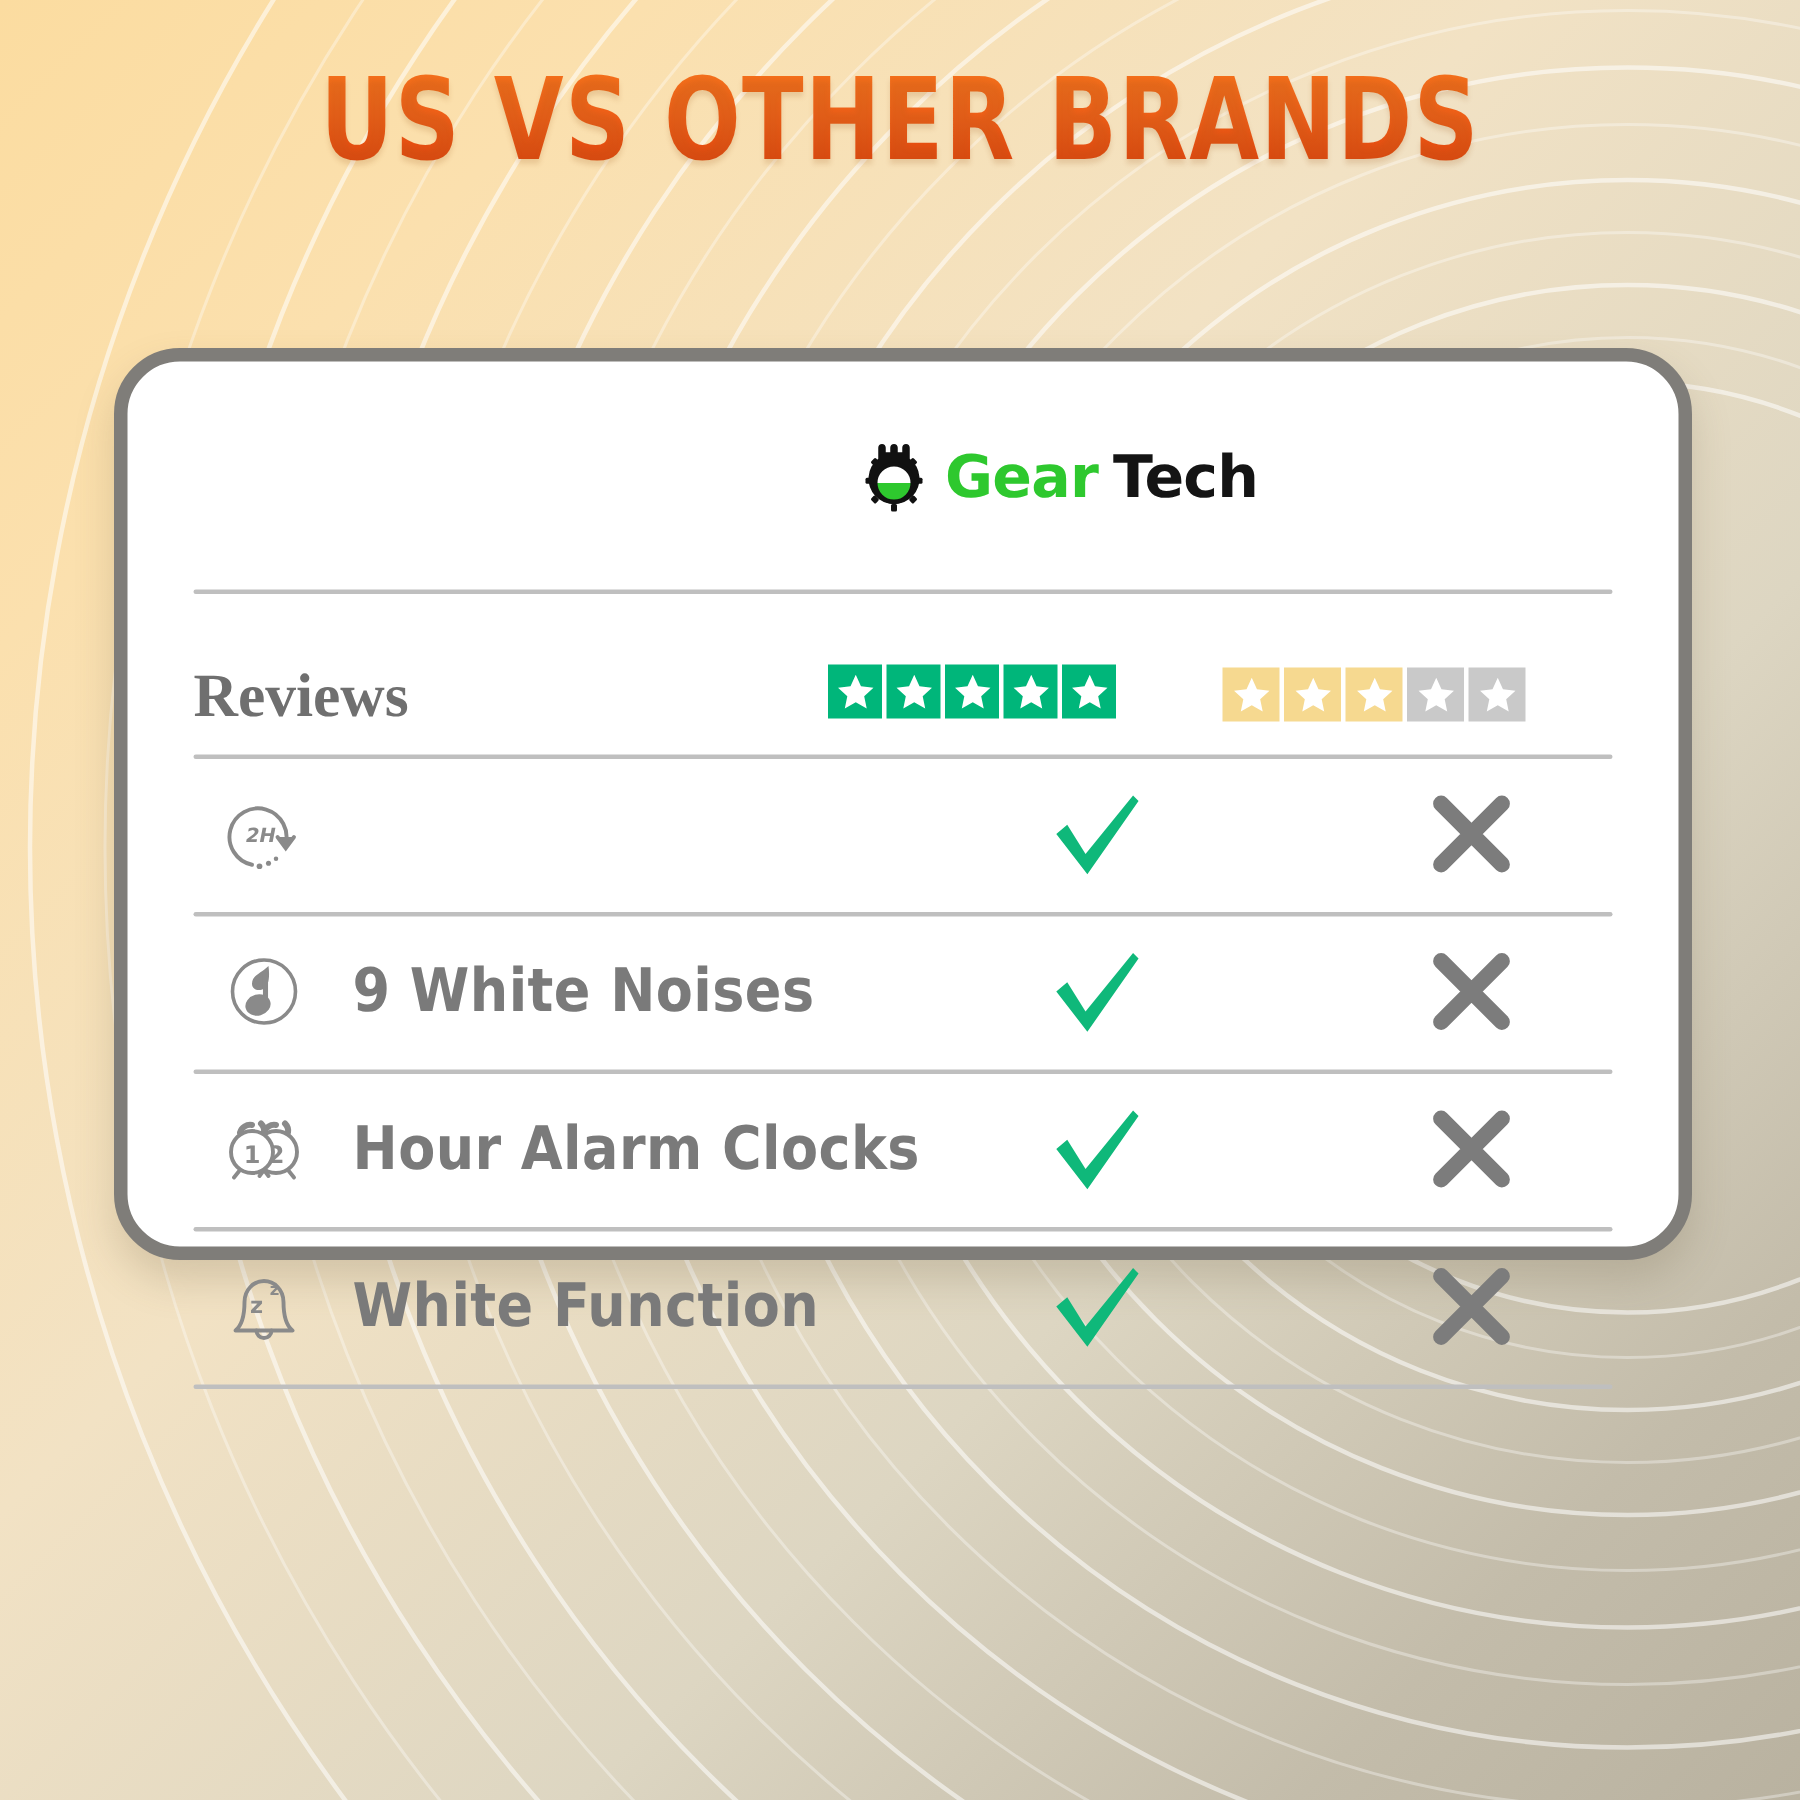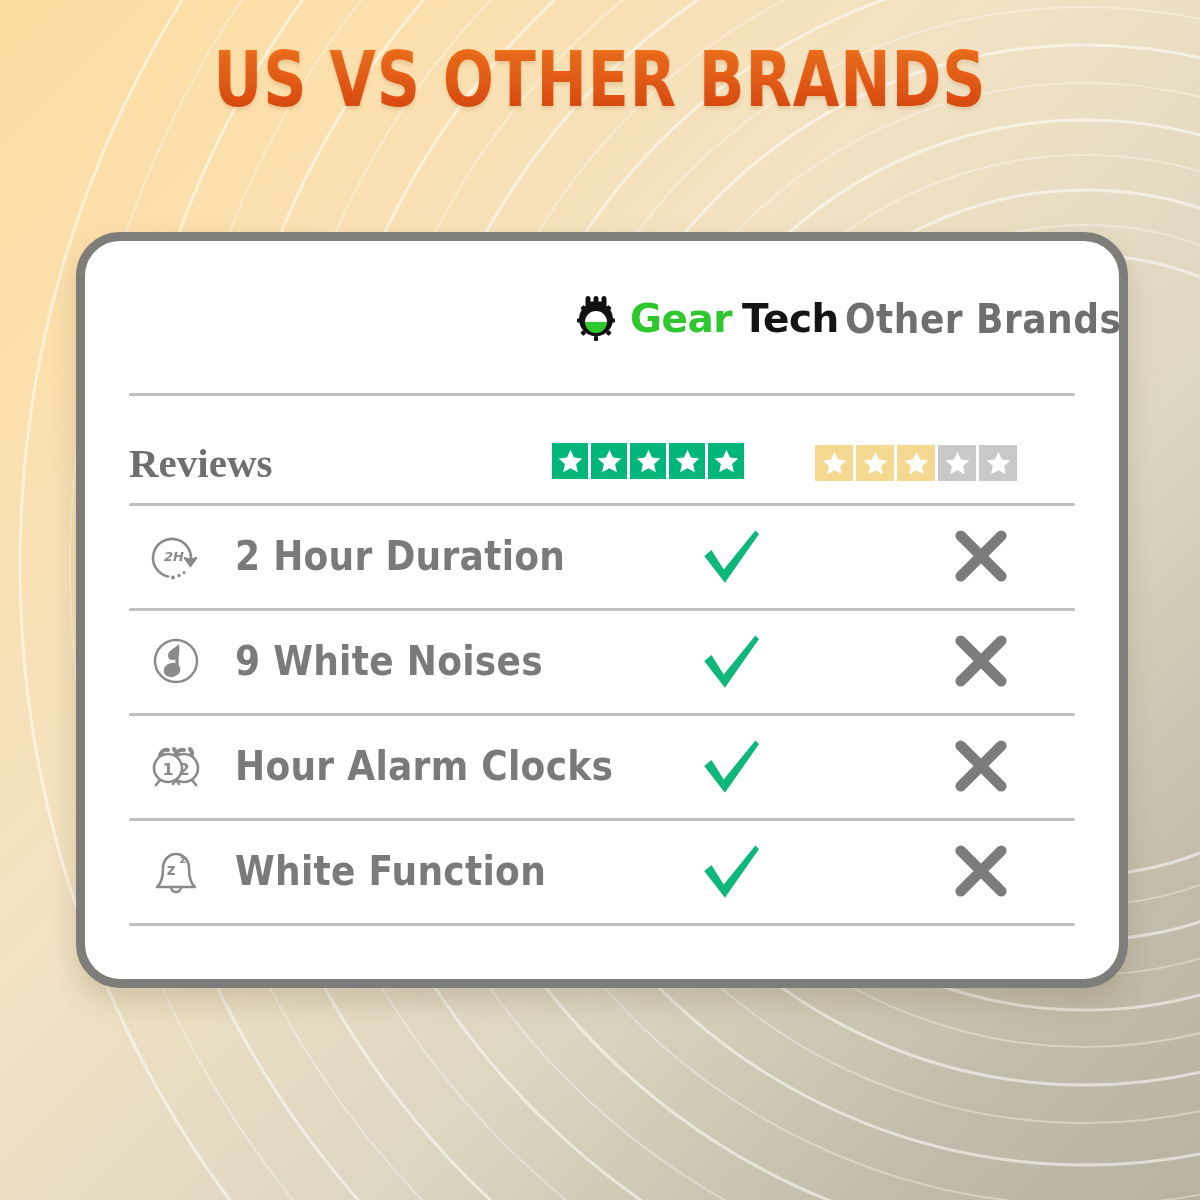--- a/index.html
+++ b/index.html
@@ -41,21 +41,21 @@
     background-clip:text;
     -webkit-text-fill-color:transparent;
     transform:scaleX(0.88);
     text-shadow:0 3px 4px rgba(160,90,30,0.18);
   }
 
   
   .card {
     position:absolute;
     left:76px; top:232px;
-    width:1052px; height:756px;
+    width:1052px; height:608px;
     background:#ffffff;
     border:9px solid #7f7d79;
     border-radius:44px;
     box-shadow:0 14px 26px rgba(110,96,70,0.22);
   }
   .card-inner { position:relative; width:100%; height:100%; }
 
   .divider {
     position:absolute;
     left:44px; width:946px; height:3px;
@@ -192,21 +192,20 @@
           <rect x="71" y="76" width="9" height="8" rx="2" transform="rotate(-45 75.5 80)"></rect>
         </g>
       </g>
       <circle cx="50" cy="58" r="25" fill="#ffffff"></circle>
       <path d="M25 58 a25 25 0 0 0 50 0 z" fill="#2ec82e"></path>
       <circle cx="50" cy="58" r="25" fill="none" stroke="#111111" stroke-width="6"></circle>
     </svg>
     <div class="brand-text"><span class="brand-gear">Gear</span><span class="brand-tech">Tech</span></div>
   </div>
 
-  <div class="other-head">Other Brands</div>
 
   <div class="divider" style="top:152px"></div>
 
   <div class="reviews-label">Reviews</div>
 
   <div class="stars us">
     <span class="star-tile" style="background:#00b67a">
           <svg viewBox="0 0 24 24">
             <path fill="#ffffff" d="M12 1.6l3.1 6.9 7.4.8-5.5 5 1.5 7.3L12 17.9 5.5 21.6 7 14.3 1.5 9.3l7.4-.8z"></path>
           </svg>
@@ -267,21 +266,20 @@
     <span class="feat-icon">
       <svg viewBox="0 0 64 64" fill="none" stroke="#8a8a8a" stroke-width="2.6" stroke-linecap="round">
         <path d="M46 40 A19 19 0 1 0 24 52.5"></path>
         <path d="M41 34 L46.5 41.5 L52 34" stroke-width="2.6" fill="#8a8a8a"></path>
         <circle cx="29" cy="53.5" r="1.9" fill="#8a8a8a" stroke="none"></circle>
         <circle cx="35" cy="51.5" r="1.7" fill="#8a8a8a" stroke="none"></circle>
         <circle cx="40" cy="48.5" r="1.5" fill="#8a8a8a" stroke="none"></circle>
         <text x="30" y="37" font-family="DejaVu Sans, sans-serif" font-size="13" font-style="italic" font-weight="bold" fill="#8a8a8a" stroke="none" text-anchor="middle">2H</text>
       </svg>
     </span>
-    <span class="feat-label">2 Hour Duration</span>
     <span class="mark-us">
       <svg viewBox="0 0 64 64">
             <path d="M10 32 L16 27 L26 43 L52 11 L55 14 L27 54 z" fill="#0fb87a"></path>
           </svg>
     </span>
     <span class="mark-other">
       <svg viewBox="0 0 64 64" stroke="#7c7c7c" stroke-width="9.5" stroke-linecap="round">
             <path d="M14 14 L50 50 M50 14 L14 50"></path>
           </svg>
     </span>

